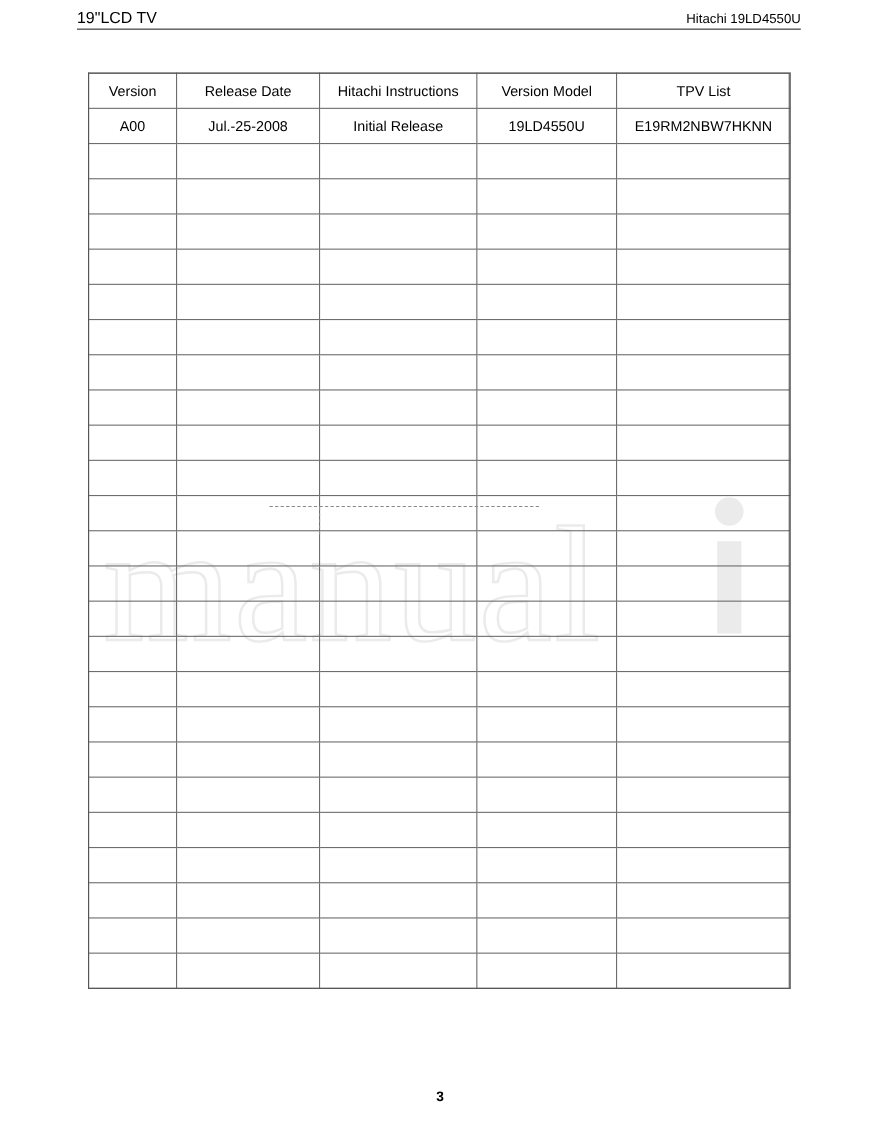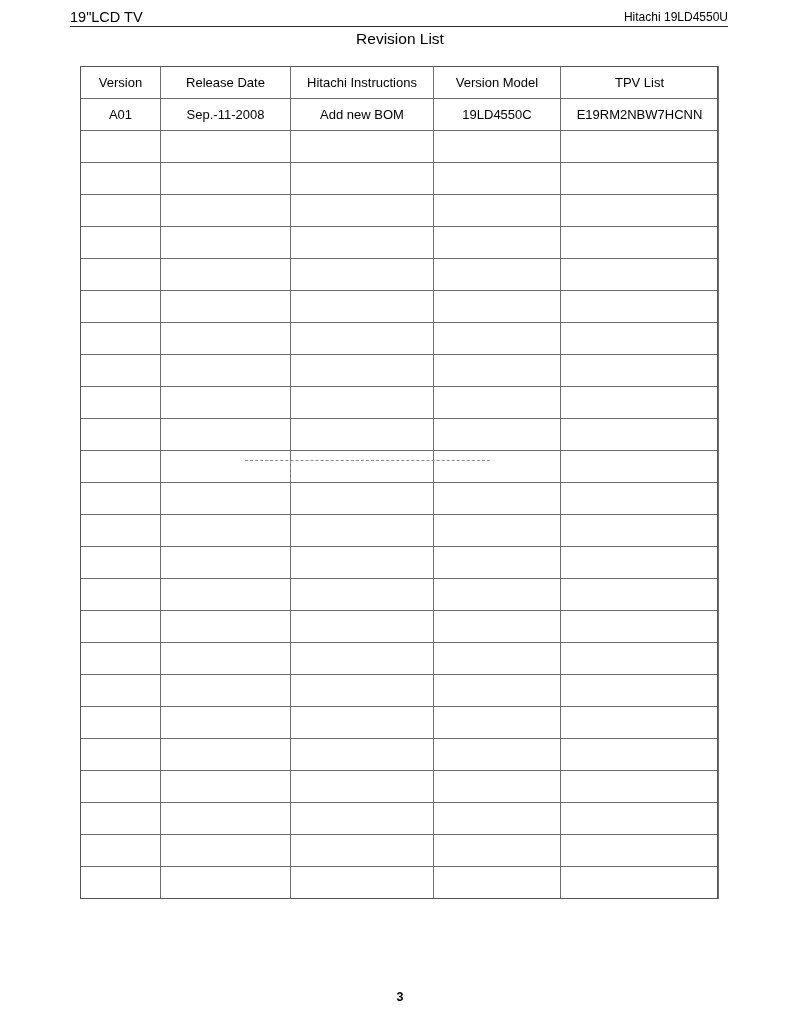--- a/index.html
+++ b/index.html
@@ -175,22 +175,30 @@
 <body>
 
 <div class="page">
 
   <div class="run-head">
     <div class="run-head-left">19"LCD TV</div>
     <div class="run-head-right">Hitachi 19LD4550U</div>
   </div>
   <div class="run-head-rule"></div>
 
-  <div class="doc-title">Revision List</div>
-
+
+  <div class="watermark">
+    <svg width="640" height="165" viewBox="0 0 640 165" aria-hidden="true">
+      <g>
+        <text x="14" y="152" font-family="'Liberation Serif', serif" font-size="150" letter-spacing="2" fill="none" stroke="#ebebeb" stroke-width="2.2">manual</text>
+        <rect x="572" y="62" width="22" height="84" fill="#ebebeb"></rect>
+        <circle cx="583" cy="35" r="13" fill="#ebebeb"></circle>
+      </g>
+    </svg>
+  </div>
 
   <div class="table-wrap">
     <table class="rev">
       <colgroup>
         <col class="c0">
           <col class="c1">
           <col class="c2">
           <col class="c3">
           <col class="c4">
       </colgroup>
@@ -198,25 +206,25 @@
         <tr>
           <th>Version</th>
           <th>Release Date</th>
           <th>Hitachi Instructions</th>
           <th>Version Model</th>
           <th>TPV List</th>
         </tr>
       </thead>
       <tbody>
         <tr>
-          <td>A01</td>
-          <td>Sep.-11-2008</td>
-          <td class="small-note">Add new BOM</td>
-          <td>19LD4550C</td>
-          <td>E19RM2NBW7HCNN</td>
+          <td>A00</td>
+          <td>Jul.-25-2008</td>
+          <td>Initial Release</td>
+          <td>19LD4550U</td>
+          <td>E19RM2NBW7HKNN</td>
         </tr>
 
       <tr class="empty-row">
             <td>&nbsp;</td>
             <td>&nbsp;</td>
             <td>&nbsp;</td>
             <td>&nbsp;</td>
             <td>&nbsp;</td>
           </tr>
           <tr class="empty-row">

